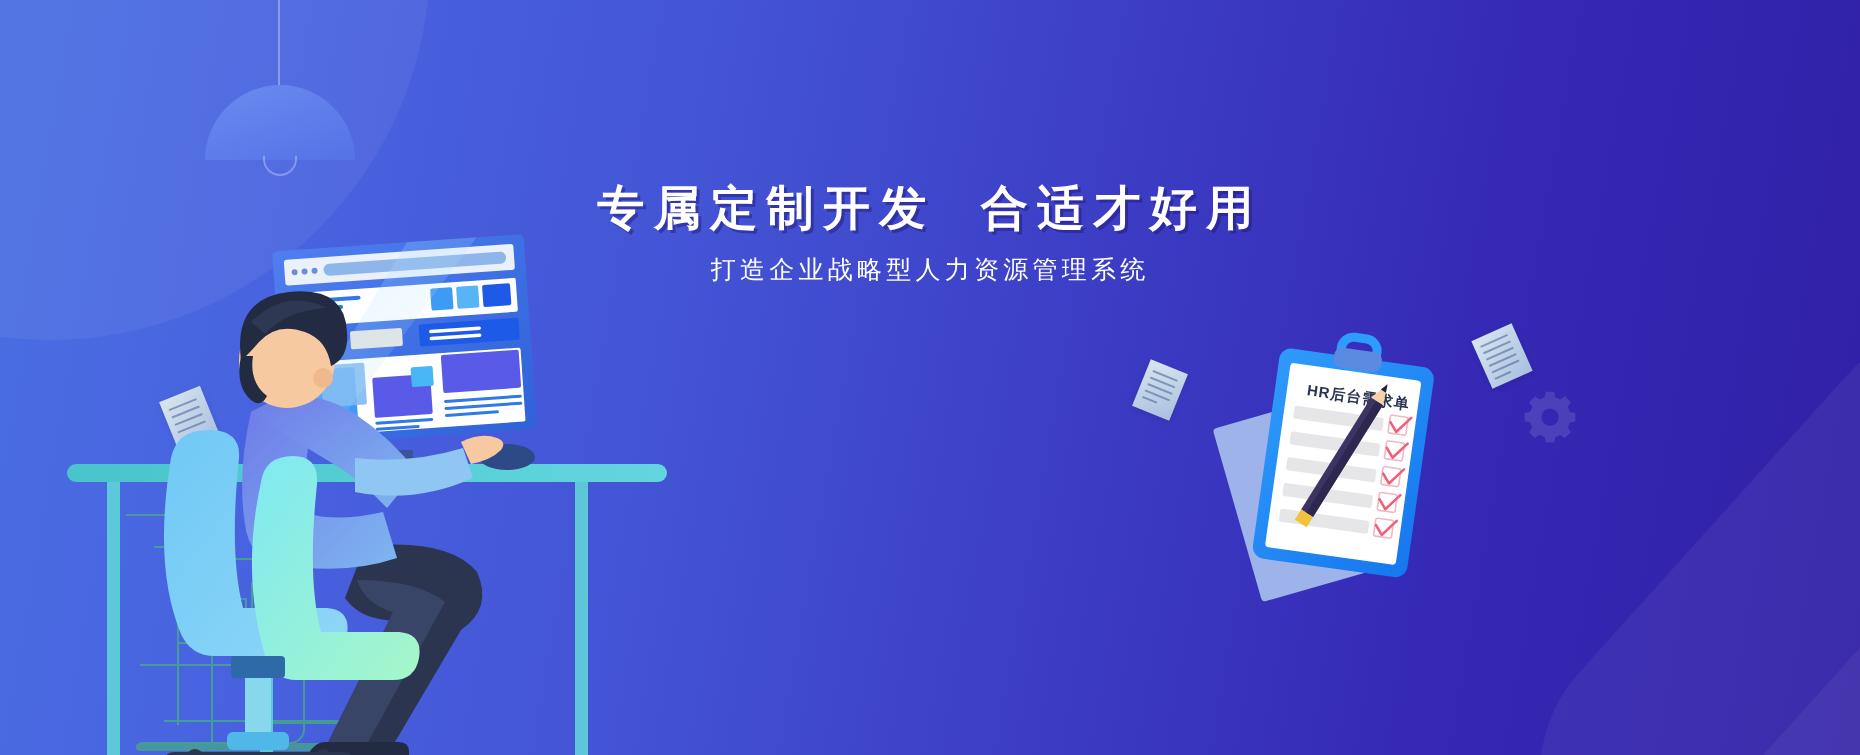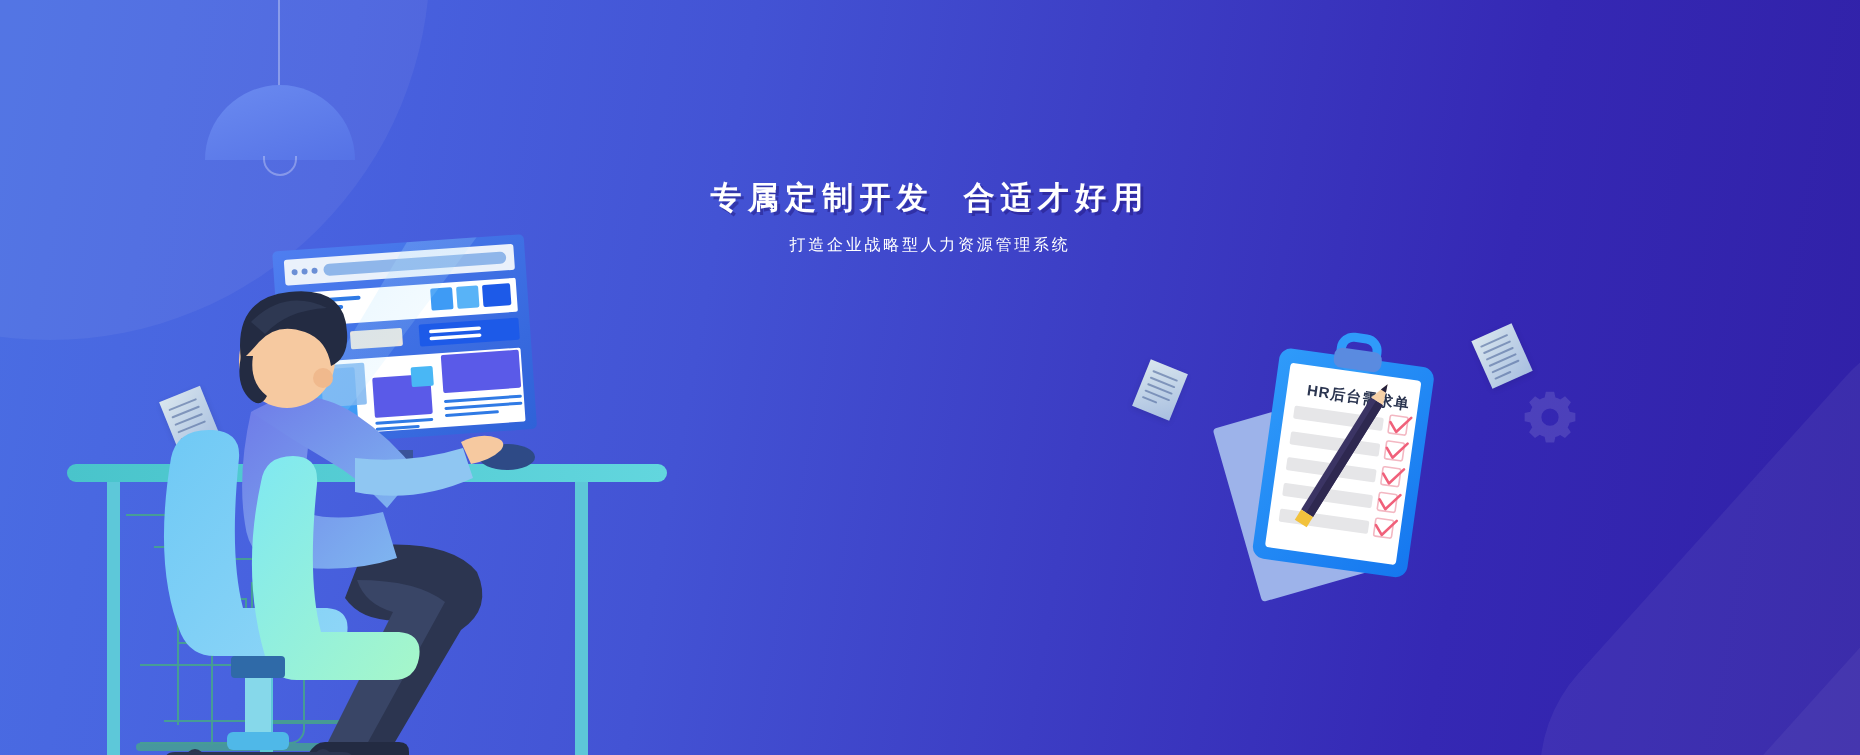--- a/index.html
+++ b/index.html
@@ -59,31 +59,31 @@
   .circuit{ position:absolute; left:120px; top:475px; width:420px; height:280px; }
   .circuit svg{ width:100%; height:100%; display:block; }
 
   
   .headline{
     position:absolute; left:0; right:0; top:180px;
     text-align:center; z-index:40;
   }
   .title{
     color:#ffffff;
-    font-size:31px;
+    font-size:47px;
     font-weight:bold;
     letter-spacing:.20em;
     line-height:1.18;
     text-shadow:3px 3px 0 rgba(30,20,120,.45);
     white-space:pre;
   }
   .subtitle{
     margin-top:18px;
     color:#ffffff;
-    font-size:16px;
+    font-size:25px;
     font-weight:normal;
     letter-spacing:.17em;
     line-height:1.3;
     white-space:pre;
   }
 
   
   .illus-left{ position:absolute; left:55px; top:60px; width:640px; height:700px; z-index:20; }
   .illus-left svg{ display:block; width:100%; height:100%; overflow:visible; }
 

